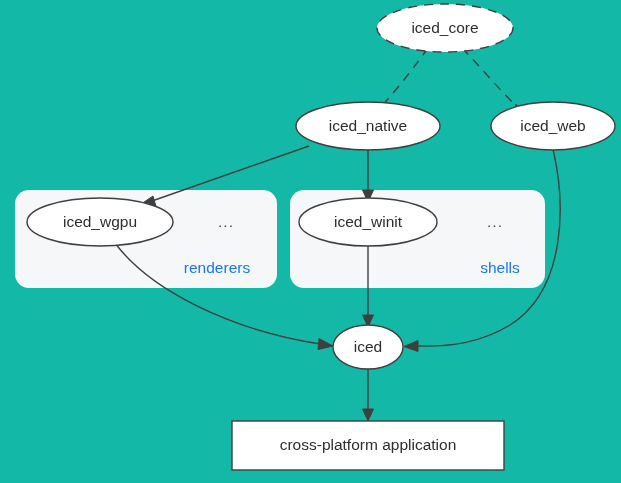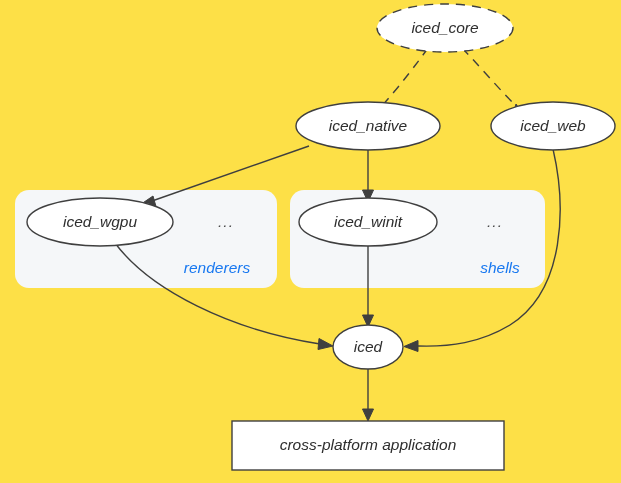--- a/index.html
+++ b/index.html
@@ -7,23 +7,22 @@
     padding: 0;
     background: #ffffff;
   }
   body {
     font-family: "Liberation Sans", sans-serif;
   }
   #canvas {
     position: relative;
     width: 621px;
     height: 483px;
-    background: #fde047;
+    background: #14b8a6;
     overflow: hidden;
-    font-style: italic;
   }
   #graph-svg {
     position: absolute;
     left: 0;
     top: 0;
     width: 621px;
     height: 483px;
   }
   .cluster-rect {
     fill: #f5f7f9;

